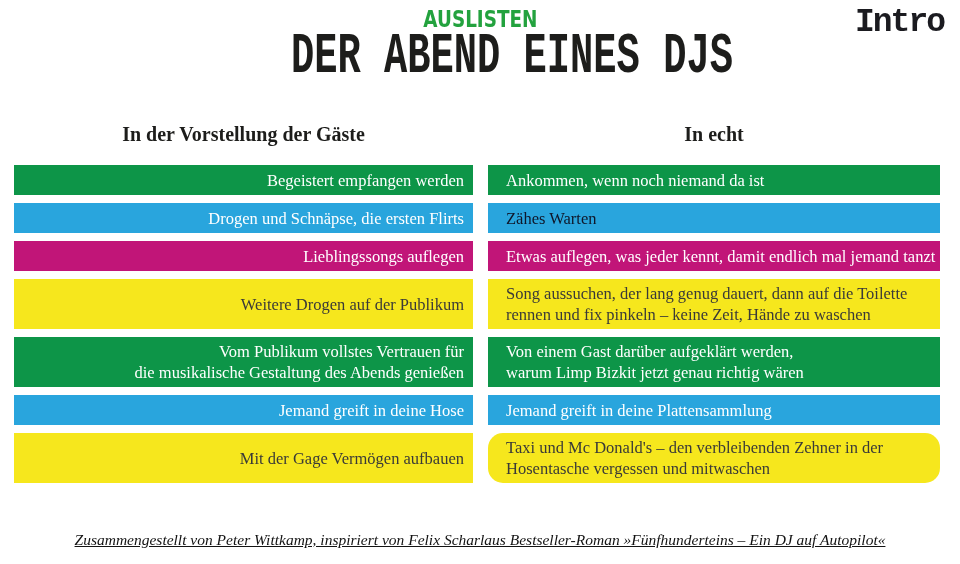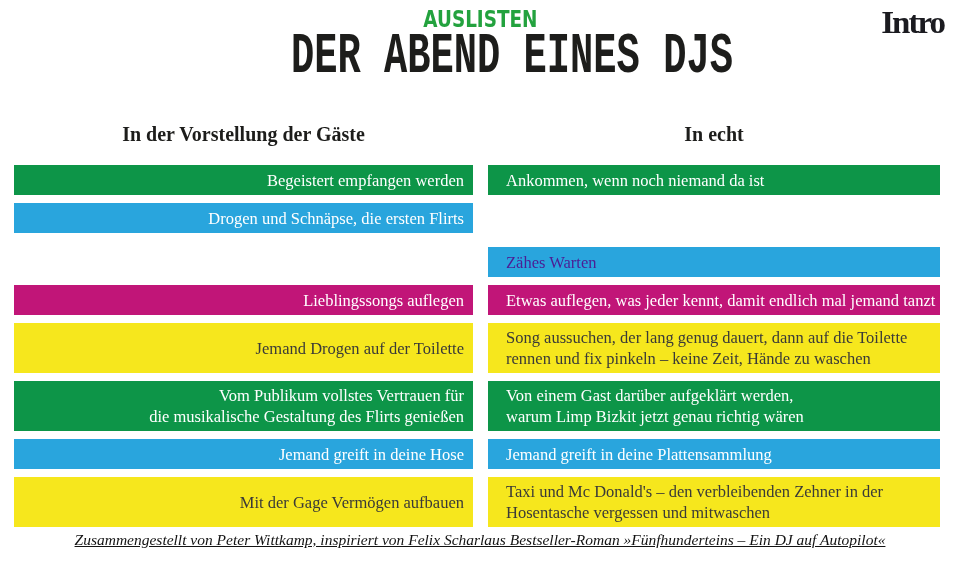--- a/index.html
+++ b/index.html
@@ -10,21 +10,21 @@
     background: #ffffff;
     overflow: hidden;
     font-family: "Liberation Serif", serif;
     color: #1d1d1b;
   }
   
   .logo {
     position: absolute;
     top: 4px;
     right: 16px;
-    font-family: Liberation Serif, serif;
+    font-family: Liberation Mono, monospace;
     font-weight: bold;
     font-size: 33px;
     letter-spacing: -2px;
     color: #1b1b20;
     transform: scaleY(0.98);
   }
   .kicker {
     position: absolute;
     top: 6px;
     left: 0;
@@ -133,50 +133,50 @@
 
   <div class="rows">
 
     <div class="row single">
       <div class="cell cell-left" style="background-color: rgb(13, 149, 72); color: rgb(255, 255, 255);">Begeistert empfangen werden</div>
       <div class="cell cell-right" style="background-color: rgb(13, 149, 72); color: rgb(255, 255, 255);">Ankommen, wenn noch niemand da ist</div>
     </div>
 
     <div class="row single">
       <div class="cell cell-left" style="background-color: rgb(41, 165, 221); color: rgb(255, 255, 255);">Drogen und Schnäpse, die ersten Flirts</div>
-      <div class="cell cell-right" style="background-color: rgb(41, 165, 221); color: #4c1d95; margin-top: 44px;">Zähes Warten</div>
+      <div class="cell cell-right" style="background-color: rgb(41, 165, 221); color: #0f172a;">Zähes Warten</div>
     </div>
 
     <div class="row single">
       <div class="cell cell-left" style="background-color: rgb(193, 21, 120); color: rgb(255, 255, 255);">Lieblingssongs auflegen</div>
       <div class="cell cell-right" style="background-color: rgb(193, 21, 120); color: rgb(255, 255, 255);">Etwas auflegen, was jeder kennt, damit endlich mal jemand tanzt</div>
     </div>
 
     <div class="row double">
-      <div class="cell cell-left" style="background-color: rgb(246, 231, 29); color: rgb(58, 58, 56);">Jemand Drogen auf der Toilette</div>
+      <div class="cell cell-left" style="background-color: rgb(246, 231, 29); color: rgb(58, 58, 56);">Weitere Drogen auf der Publikum</div>
       <div class="cell cell-right" style="background-color: rgb(246, 231, 29); color: rgb(58, 58, 56);">Song aussuchen, der lang genug dauert, dann auf die Toilette
 rennen und fix pinkeln – keine Zeit, Hände zu waschen</div>
     </div>
 
     <div class="row double">
       <div class="cell cell-left" style="background-color: rgb(13, 149, 72); color: rgb(255, 255, 255);">Vom Publikum vollstes Vertrauen für
-die musikalische Gestaltung des Flirts genießen</div>
+die musikalische Gestaltung des Abends genießen</div>
       <div class="cell cell-right" style="background-color: rgb(13, 149, 72); color: rgb(255, 255, 255);">Von einem Gast darüber aufgeklärt werden,
 warum Limp Bizkit jetzt genau richtig wären</div>
     </div>
 
     <div class="row single">
       <div class="cell cell-left" style="background-color: rgb(41, 165, 221); color: rgb(255, 255, 255); padding-left: 19px;">Jemand greift in deine Hose</div>
       <div class="cell cell-right" style="background-color: rgb(41, 165, 221); color: rgb(255, 255, 255);">Jemand greift in deine Plattensammlung</div>
     </div>
 
 
     <div class="row double">
       <div class="cell cell-left" style="background-color: rgb(246, 231, 29); color: rgb(58, 58, 56);">Mit der Gage Vermögen aufbauen</div>
-      <div class="cell cell-right" style="background-color: rgb(246, 231, 29); color: rgb(58, 58, 56);">Taxi und Mc Donald's – den verbleibenden Zehner in der
+      <div class="cell cell-right" style="background-color: rgb(246, 231, 29); color: rgb(58, 58, 56); border-radius: 15px;">Taxi und Mc Donald's – den verbleibenden Zehner in der
 Hosentasche vergessen und mitwaschen</div>
     </div>
 
   </div>
 
   <div class="footer">Zusammengestellt von Peter Wittkamp, inspiriert von Felix Scharlaus Bestseller-Roman »Fünfhunderteins – Ein DJ auf Autopilot«</div>
 
 </div>
 
 </body></html>

